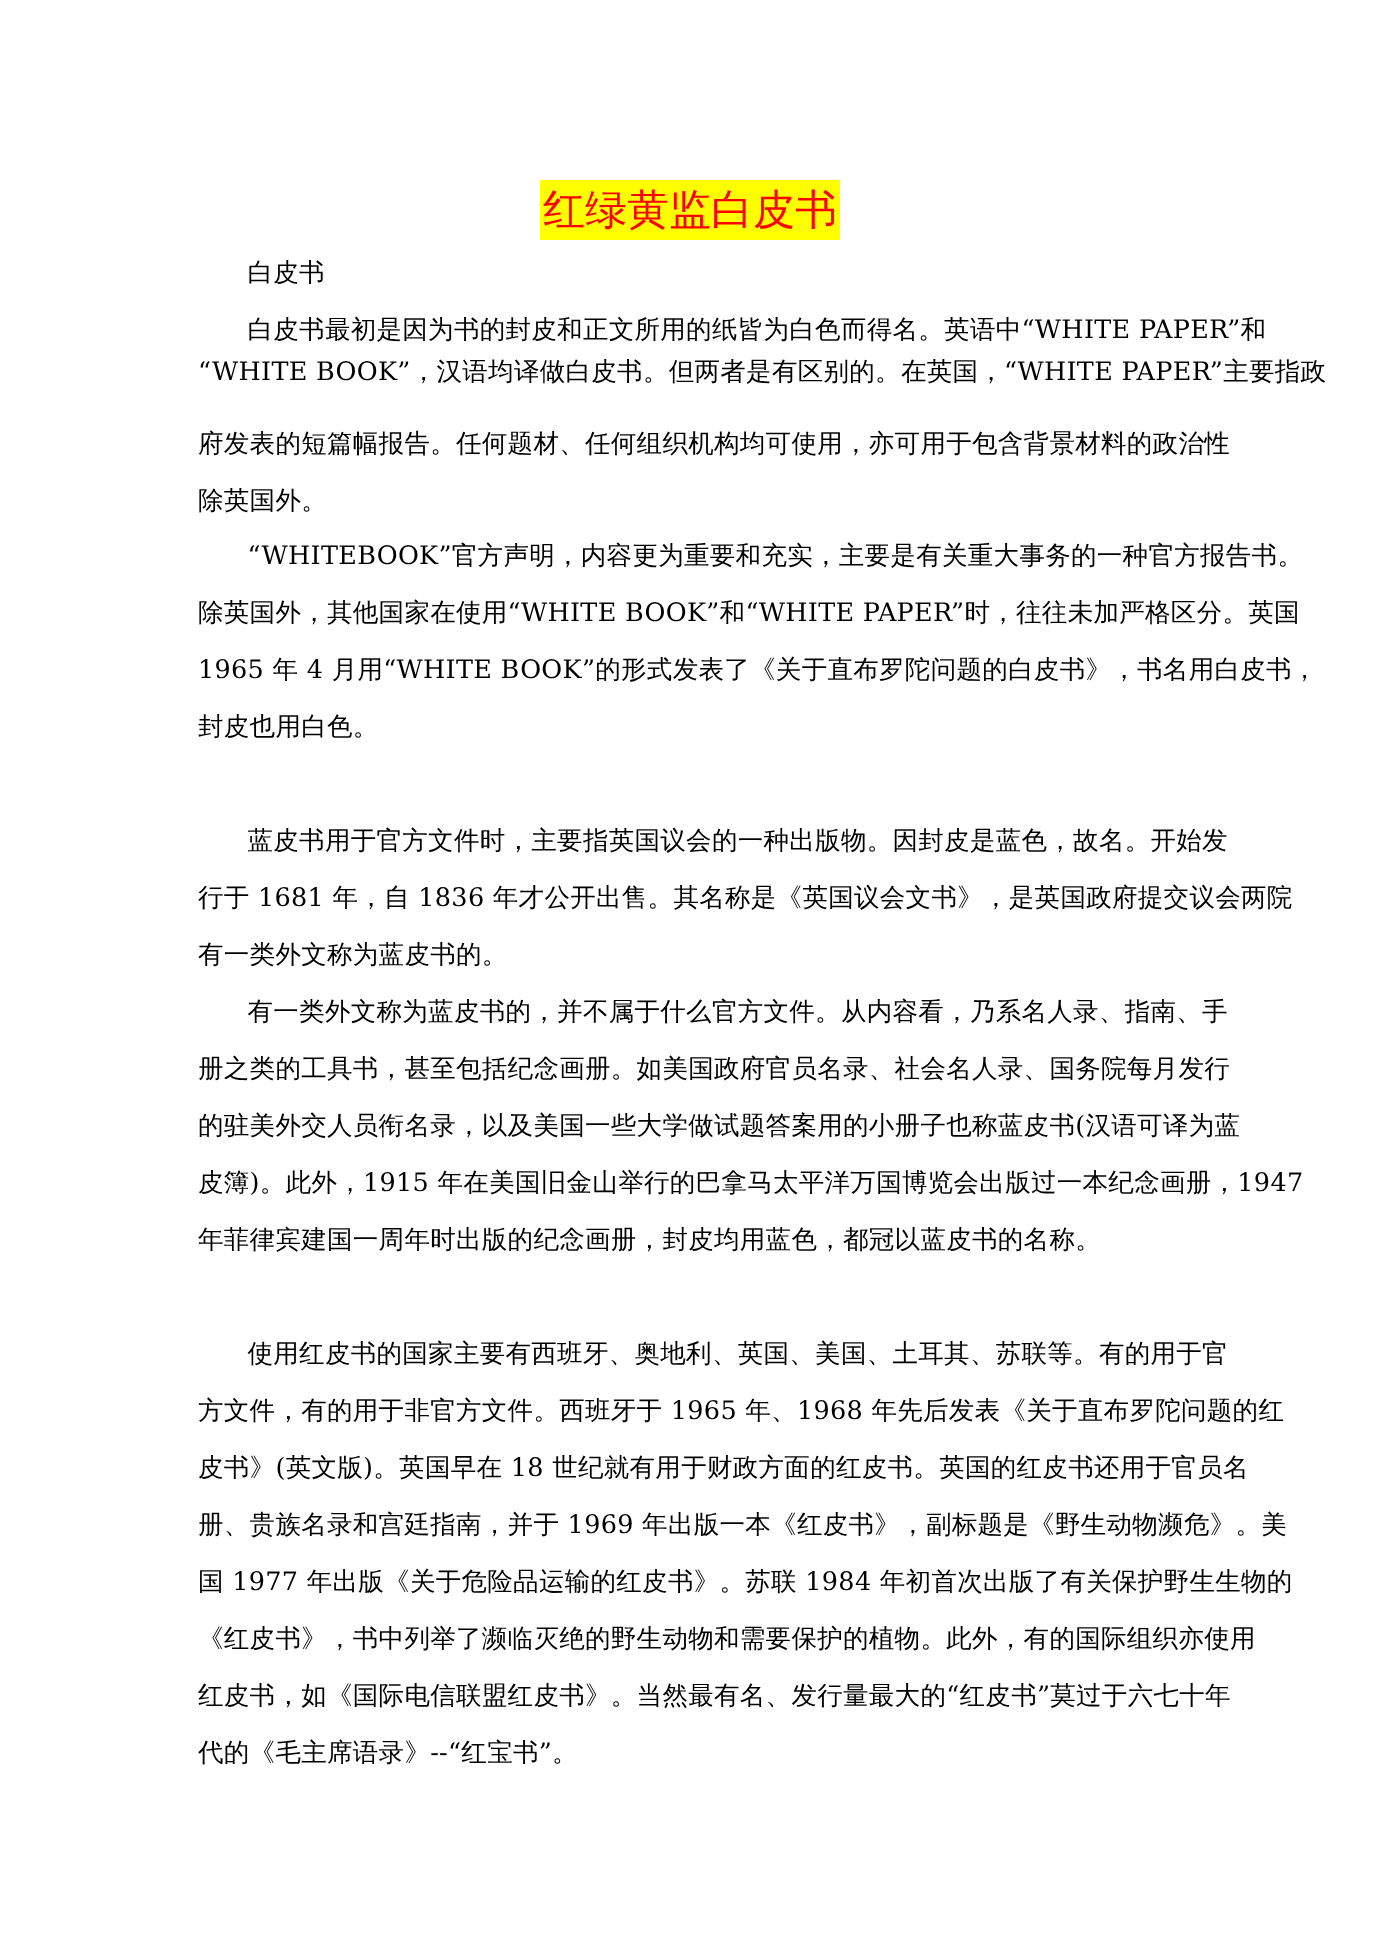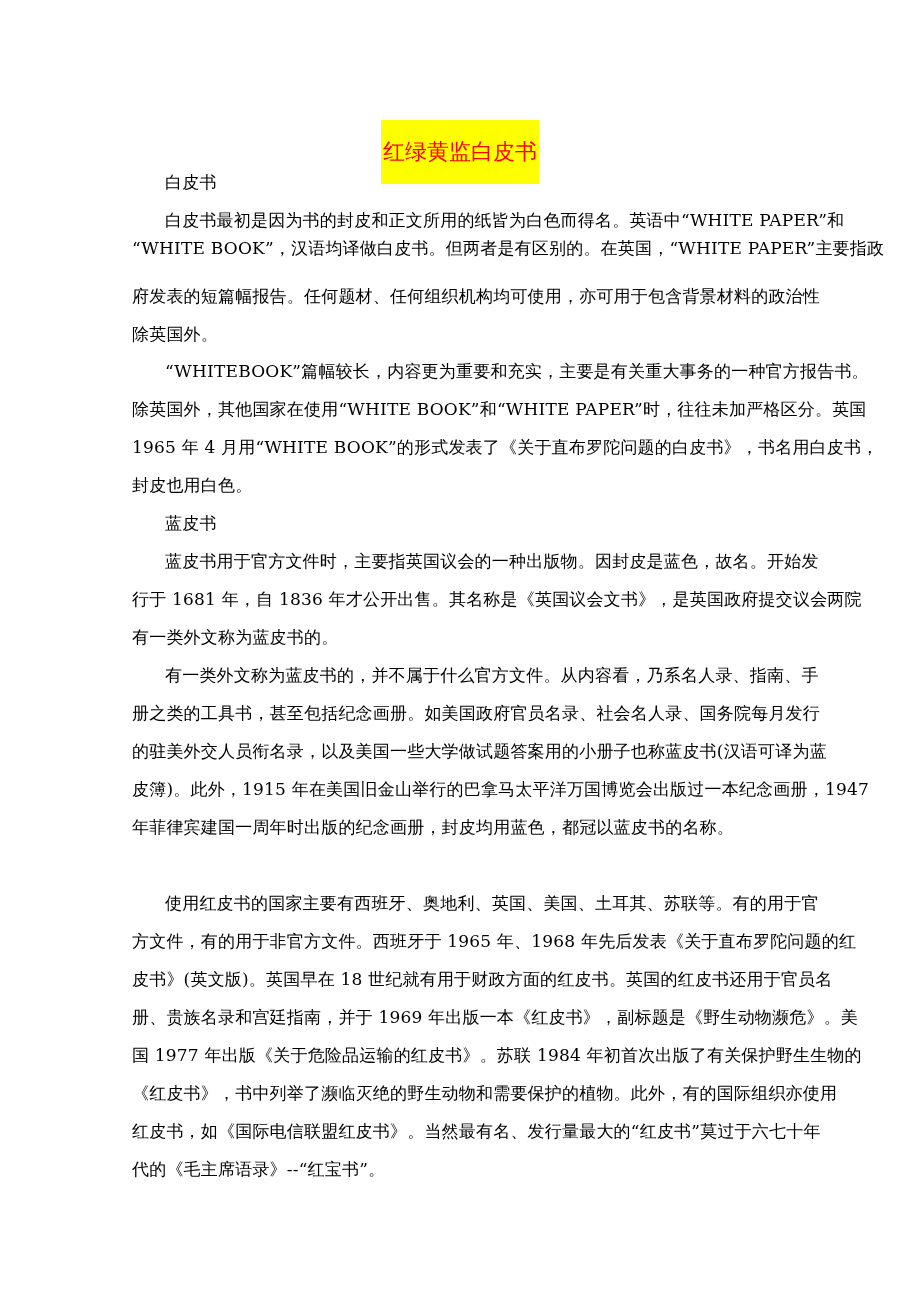--- a/index.html
+++ b/index.html
@@ -26,23 +26,23 @@
       position: absolute;
       top: 120px;
       left: 0;
       width: 920px;
       text-align: center;
     }
     .title {
       display: inline-block;
       background: #ffff00;
       color: #ff0000;
-      font-size: 22px;
+      font-size: 28px;
       line-height: 32px;
-      padding: 16px 2px;
+      padding: 4px 2px;
       letter-spacing: 0px;
     }
     .line {
       position: absolute;
       left: 132px;
       width: 656px;
       font-size: 17px;
       line-height: 24px;
       white-space: nowrap;
       letter-spacing: 0.2px;
@@ -68,27 +68,26 @@
   <div class="line indent" style="top:170px">白皮书</div>
 
   <div>
     <div class="line indent justify" style="top:208px">白皮书最初是因为书的封皮和正文所用的纸皆为白色而得名。英语中“WHITE PAPER”和</div>
     <div class="line justify" style="top:236px">“WHITE BOOK”，汉语均译做白皮书。但两者是有区别的。在英国，“WHITE PAPER”主要指政</div>
     <div class="line justify" style="top:284px">府发表的短篇幅报告。任何题材、任何组织机构均可使用，亦可用于包含背景材料的政治性</div>
     <div class="line" style="top:322px">除英国外。</div>
   </div>
 
   <div>
-    <div class="line indent justify" style="top:359px">“WHITEBOOK”篇幅较长，内容更为重要和充实，主要是有关重大事务的一种官方报告书。</div>
+    <div class="line indent justify" style="top:359px">“WHITEBOOK”官方声明，内容更为重要和充实，主要是有关重大事务的一种官方报告书。</div>
     <div class="line justify" style="top:397px">除英国外，其他国家在使用“WHITE BOOK”和“WHITE PAPER”时，往往未加严格区分。英国</div>
     <div class="line justify" style="top:435px">1965 年 4 月用“WHITE BOOK”的形式发表了《关于直布罗陀问题的白皮书》，书名用白皮书，</div>
     <div class="line" style="top:473px">封皮也用白色。</div>
   </div>
 
-  <div class="line indent" style="top:511px">蓝皮书</div>
 
   <div>
     <div class="line indent justify" style="top:549px">蓝皮书用于官方文件时，主要指英国议会的一种出版物。因封皮是蓝色，故名。开始发</div>
     <div class="line justify" style="top:587px">行于 1681 年，自 1836 年才公开出售。其名称是《英国议会文书》，是英国政府提交议会两院</div>
     <div class="line" style="top:625px">有一类外文称为蓝皮书的。</div>
   </div>
 
   <div>
     <div class="line indent justify" style="top:663px">有一类外文称为蓝皮书的，并不属于什么官方文件。从内容看，乃系名人录、指南、手</div>
     <div class="line justify" style="top:701px">册之类的工具书，甚至包括纪念画册。如美国政府官员名录、社会名人录、国务院每月发行</div>

